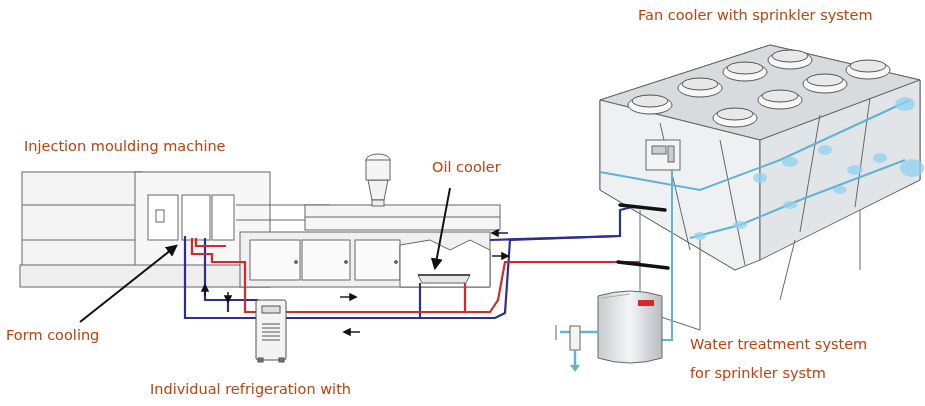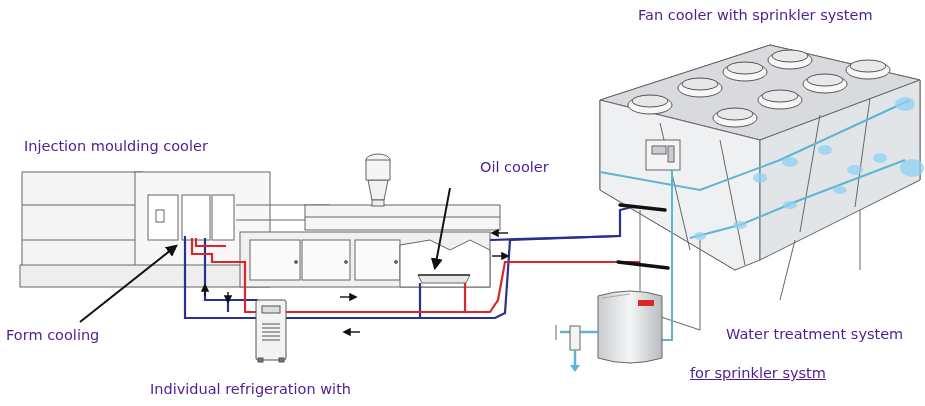--- a/index.html
+++ b/index.html
@@ -1,19 +1,19 @@
 <!DOCTYPE html>
 <html><head>
 <meta charset="utf-8">
 <style>
   html, body { margin: 0; padding: 0; background: #ffffff; }
   body { width: 925px; height: 406px; position: relative; overflow: hidden;
          font-family: "DejaVu Sans", sans-serif; }
   #stage { position: absolute; left: 0; top: 0; width: 925px; height: 406px; }
-  .label { position: absolute; font-size: 14.5px; color: #4c1d95; white-space: nowrap; line-height: 19px; }
+  .label { position: absolute; font-size: 14.5px; color: #c2410c; white-space: nowrap; line-height: 19px; }
 </style>
 </head>
 <body>
 
 <svg id="stage" viewBox="0 0 925 406" xmlns="http://www.w3.org/2000/svg">
   <defs>
     <marker id="arrowBlack" viewBox="0 0 10 10" refX="8" refY="5" markerWidth="6" markerHeight="6" orient="auto-start-reverse">
       <path d="M0,0 L10,5 L0,10 z" fill="#111"></path>
     </marker>
     <linearGradient id="tankGrad" x1="0" x2="1">
@@ -191,18 +191,18 @@
     <line x1="556" y1="325" x2="556" y2="340"></line>
   </g>
 
   <g stroke="#111" stroke-width="2" fill="none">
     <line x1="450" y1="188" x2="435" y2="268" marker-end="url(#arrowBlack)"></line>
     <line x1="80" y1="322" x2="176" y2="246" marker-end="url(#arrowBlack)"></line>
   </g>
 </svg>
 
 <div class="label" style="left:638px; top:6px;">Fan cooler with sprinkler system</div>
-<div class="label" style="left:24px; top:137px;">Injection moulding cooler</div>
-<div class="label" style="left:432px; top:158px;margin-left:48px;">Oil cooler</div>
+<div class="label" style="left:24px; top:137px;">Injection moulding machine</div>
+<div class="label" style="left:432px; top:158px;">Oil cooler</div>
 <div class="label" style="left:6px; top:326px;text-align:center;">Form cooling</div>
 <div class="label" style="left:150px; top:380px;">Individual refrigeration with</div>
-<div class="label" style="left:690px; top:325px;margin-left:36px;">Water treatment system</div>
-<div class="label" style="left:690px; top:364px;text-decoration:underline;">for sprinkler systm</div>
+<div class="label" style="left:690px; top:335px;">Water treatment system</div>
+<div class="label" style="left:690px; top:364px;">for sprinkler systm</div>
 
 </body></html>

